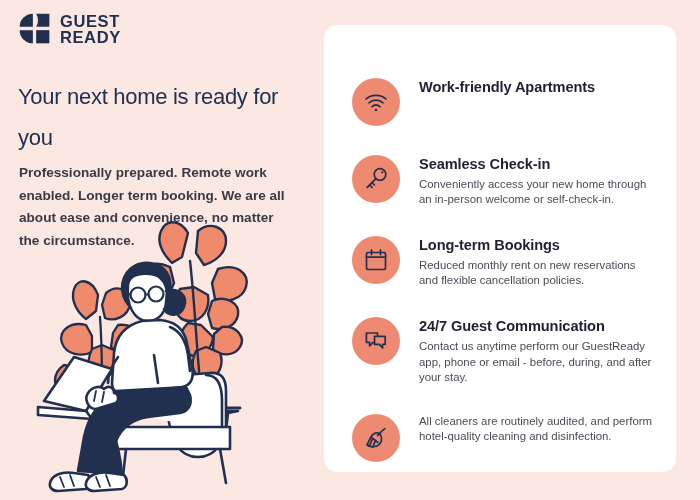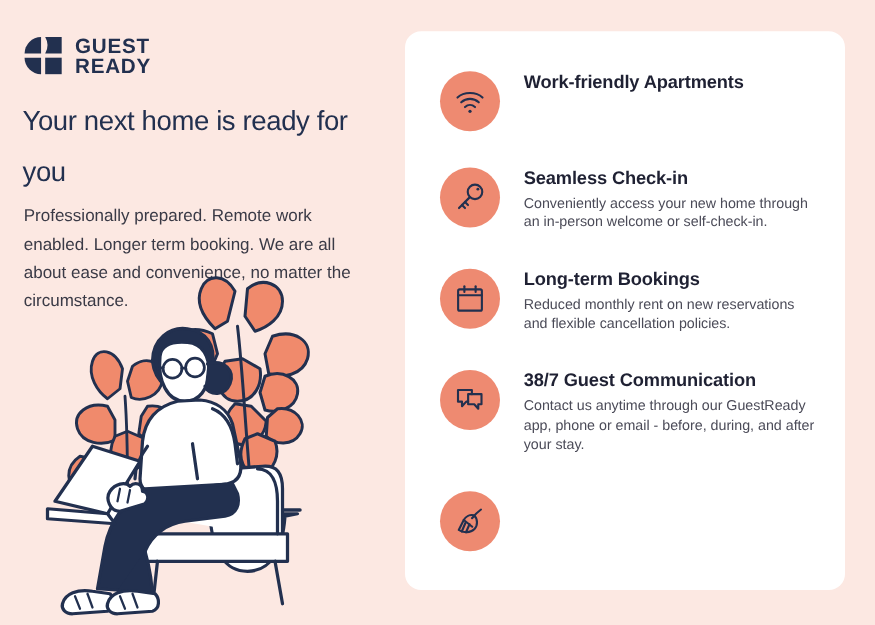--- a/index.html
+++ b/index.html
@@ -8,47 +8,47 @@
     font-family:"Liberation Sans", sans-serif;
     background:#FCE8E2;
     position:relative;
     overflow:hidden;
   }
   .page{ position:relative; width:700px; height:500px; background:#FCE8E2; }
 
   
   .left{ position:absolute; left:0; top:0; width:324px; height:500px; }
 
-  .logo{ position:absolute; left:18px; top:28px; display:flex; align-items:center; gap:9px; }
+  .logo{ position:absolute; left:18px; top:12px; display:flex; align-items:center; gap:9px; }
   .logo-mark{ width:33px; height:33px; display:block; }
   .logo-text{
     color:#22304F; font-weight:bold; font-size:16.5px; line-height:16px;
     letter-spacing:.6px;
   }
   .logo-text span{ display:block; }
 
   .headline{
     position:absolute; left:18px; top:76px; width:290px;
     color:#22304F; font-size:22px; line-height:41px; font-weight:400;
     letter-spacing:-.3px;
   }
   .subhead{
     position:absolute; left:19px; top:162px; width:275px;
-    color:#3A3A46; font-size:13.6px; line-height:22.5px; font-weight:400;
+    color:#3A3A46; font-size:13.6px; line-height:22.5px; font-weight:700;
   }
 
   .illo{ position:absolute; left:30px; top:215px; width:290px; height:285px; }
 
   
   .card{
     position:absolute; left:324px; top:25px; width:352px; height:447px;
     background:#FFFFFF; border-radius:13px;
   }
   .list{ position:absolute; left:0; top:0; width:100%; padding:30px 22px 0 28px; }
-  .item{ display:flex; align-items:flex-start; gap:19px; margin-bottom:26.5px; }
+  .item{ display:flex; align-items:flex-start; gap:19px; margin-bottom:26.5px;margin-top:21px; }
   .item:last-child{ margin-bottom:0; }
 
   .badge{
     flex:0 0 auto; width:48px; height:48px; border-radius:50%;
     background:#EE8A71; display:flex; align-items:center; justify-content:center;
     margin-top:2px;
   }
   .badge svg{ display:block; }
 
   .txt{ padding-top:2px; }
@@ -220,36 +220,37 @@
       <div class="item">
         <div class="badge">
           <svg width="26" height="26" viewBox="0 0 26 26">
             <g fill="none" stroke="#22304F" stroke-width="1.7" stroke-linecap="round" stroke-linejoin="round">
               <path d="M11.5 8.3 L22.2 8.3 L22.2 16.4 L19.6 16.4 L19.6 20 L16.4 16.4 L11.5 16.4 Z"></path>
               <path d="M14.5 8.3 L14.5 5 L3.4 5 L3.4 14.3 L6.6 14.3 L6.6 18 L10 14.3 L11.5 14.3"></path>
             </g>
           </svg>
         </div>
         <div class="txt">
-          <div class="item-title">38/7 Guest Communication</div>
-          <div class="item-desc">Contact us anytime through our GuestReady app, phone or email - before, during, and after your stay.</div>
+          <div class="item-title">24/7 Guest Communication</div>
+          <div class="item-desc">Contact us anytime perform our GuestReady app, phone or email - before, during, and after your stay.</div>
         </div>
       </div>
 
       <div class="item">
         <div class="badge">
           <svg width="26" height="26" viewBox="0 0 26 26">
             <g fill="none" stroke="#22304F" stroke-width="1.7" stroke-linecap="round" stroke-linejoin="round">
               <path d="M21.8 3.6 C19.6 5.2 16.8 7.8 14.6 10.6"></path>
               <path d="M16.2 8.2 C13 7.4 9.6 9 8 12 L4 20 C7.6 22.6 13.4 22.4 16.6 19.2 C19.4 16.4 19.2 11 16.2 8.2 Z"></path>
               <path d="M8 12 L14.8 17.4"></path>
               <path d="M9.8 21.8 L12.6 15.4"></path>
               <path d="M6.4 21.2 L9.4 14.2"></path>
             </g>
           </svg>
         </div>
         <div class="txt">
+          <div class="item-desc">All cleaners are routinely audited, and perform hotel-quality cleaning and disinfection.</div>
         </div>
       </div>
 
     </div>
   </div>
 </div>
 
 </body></html>

